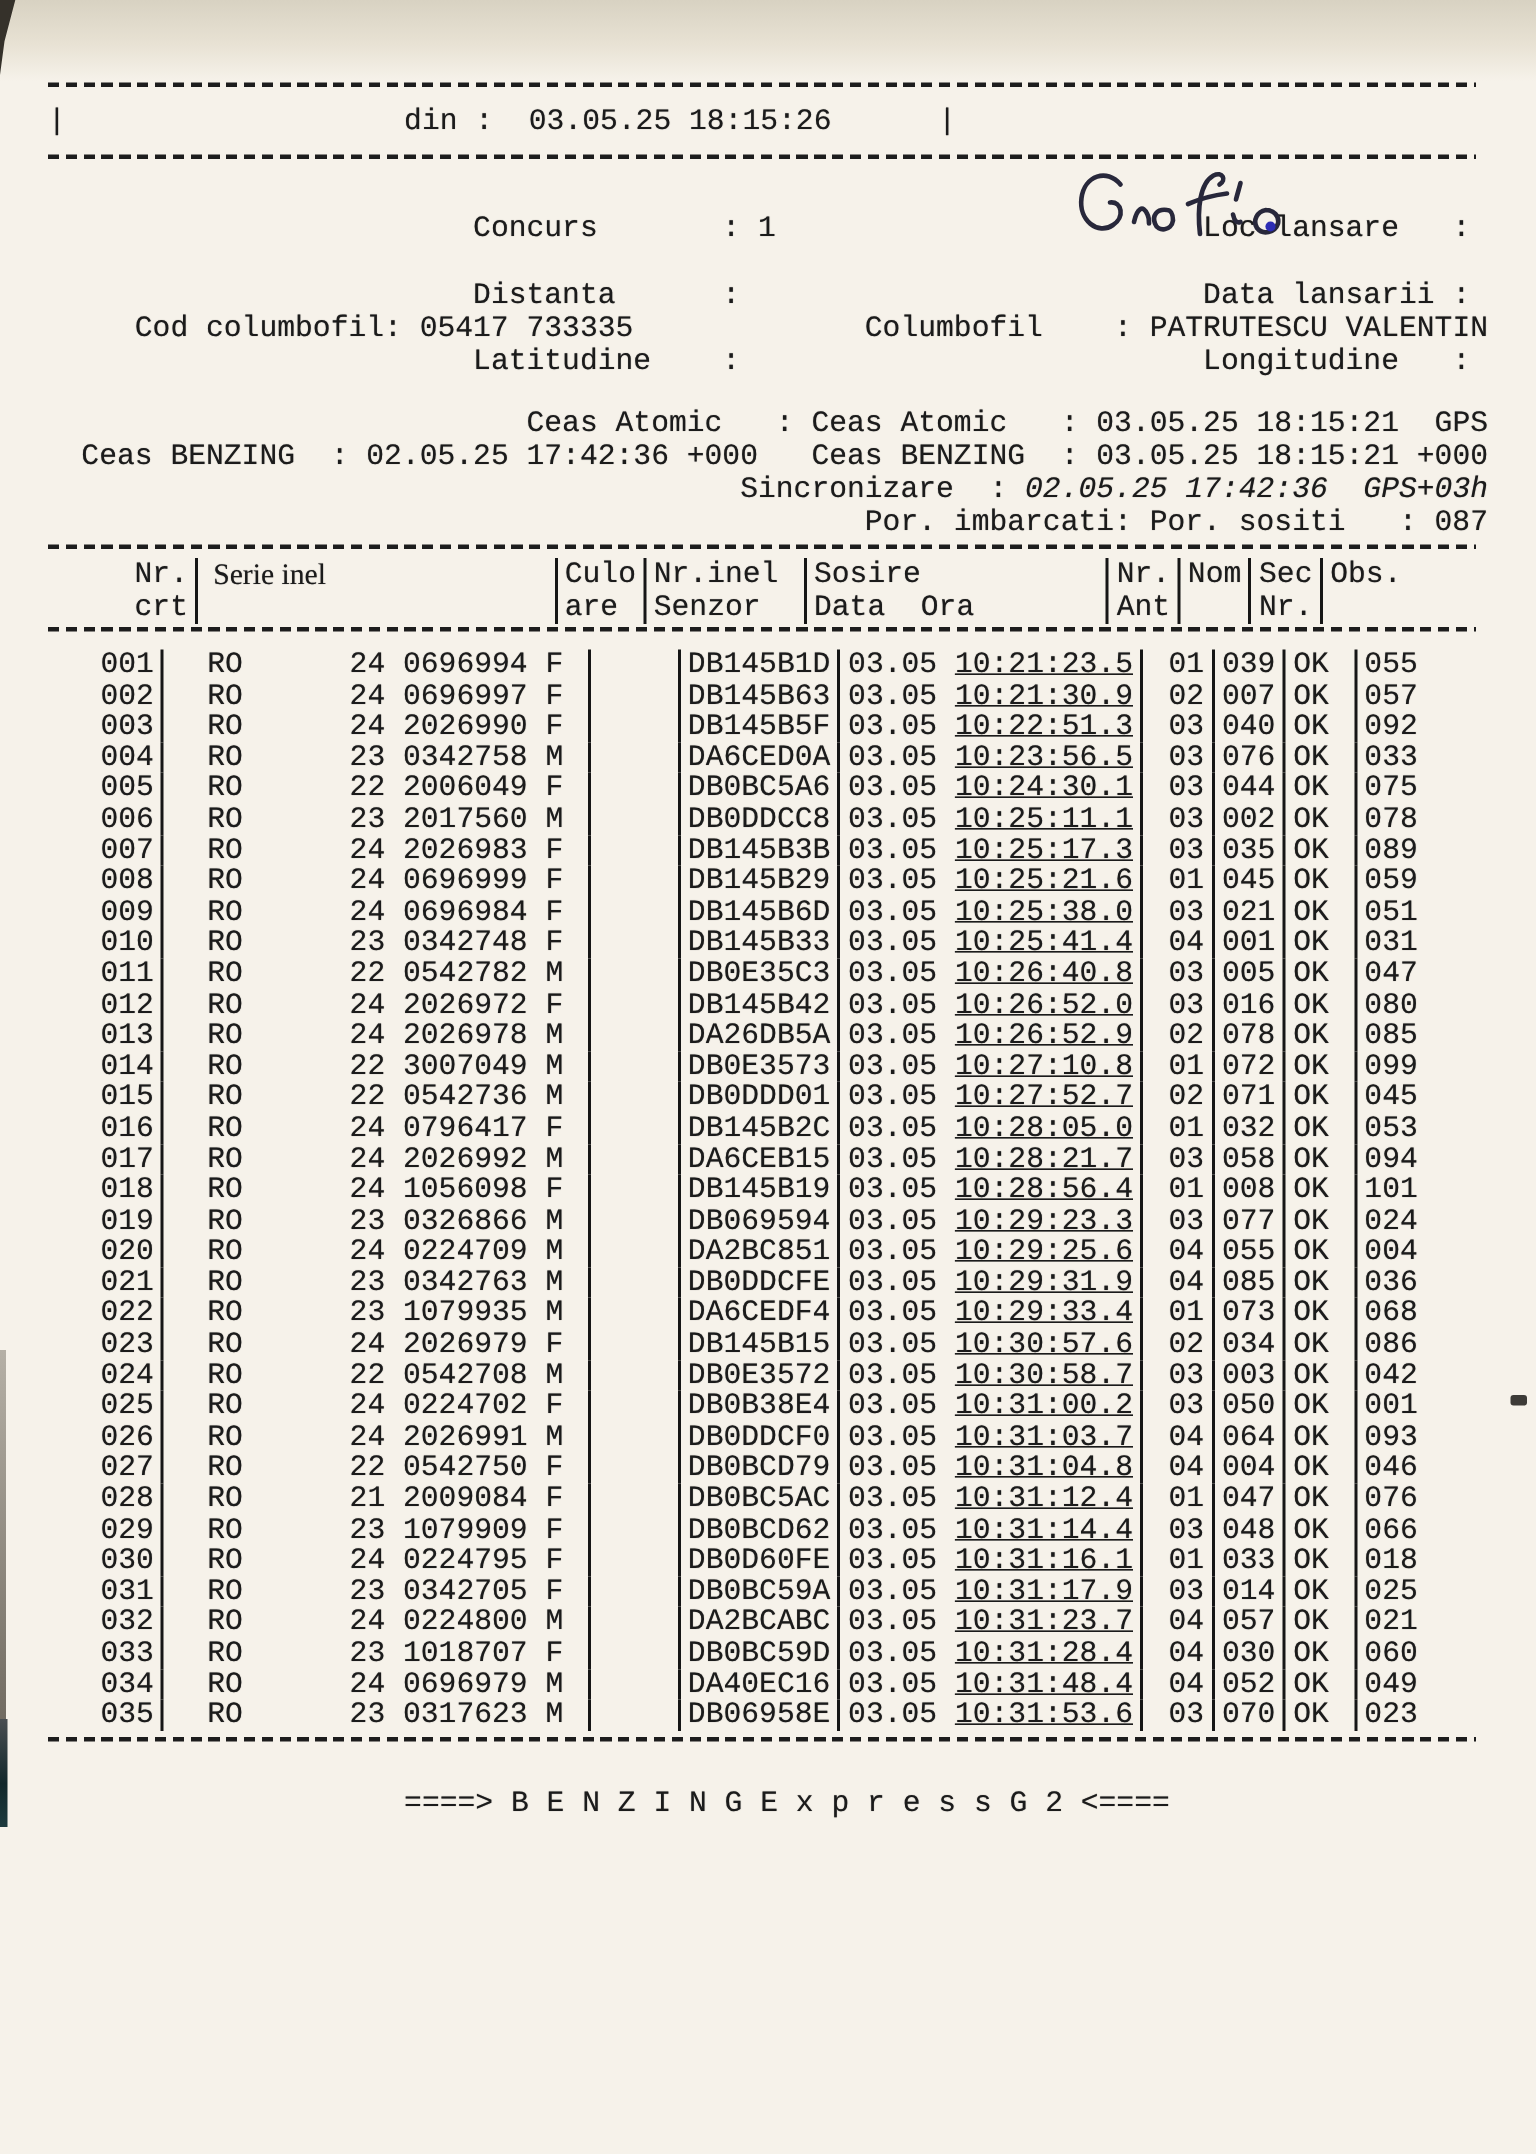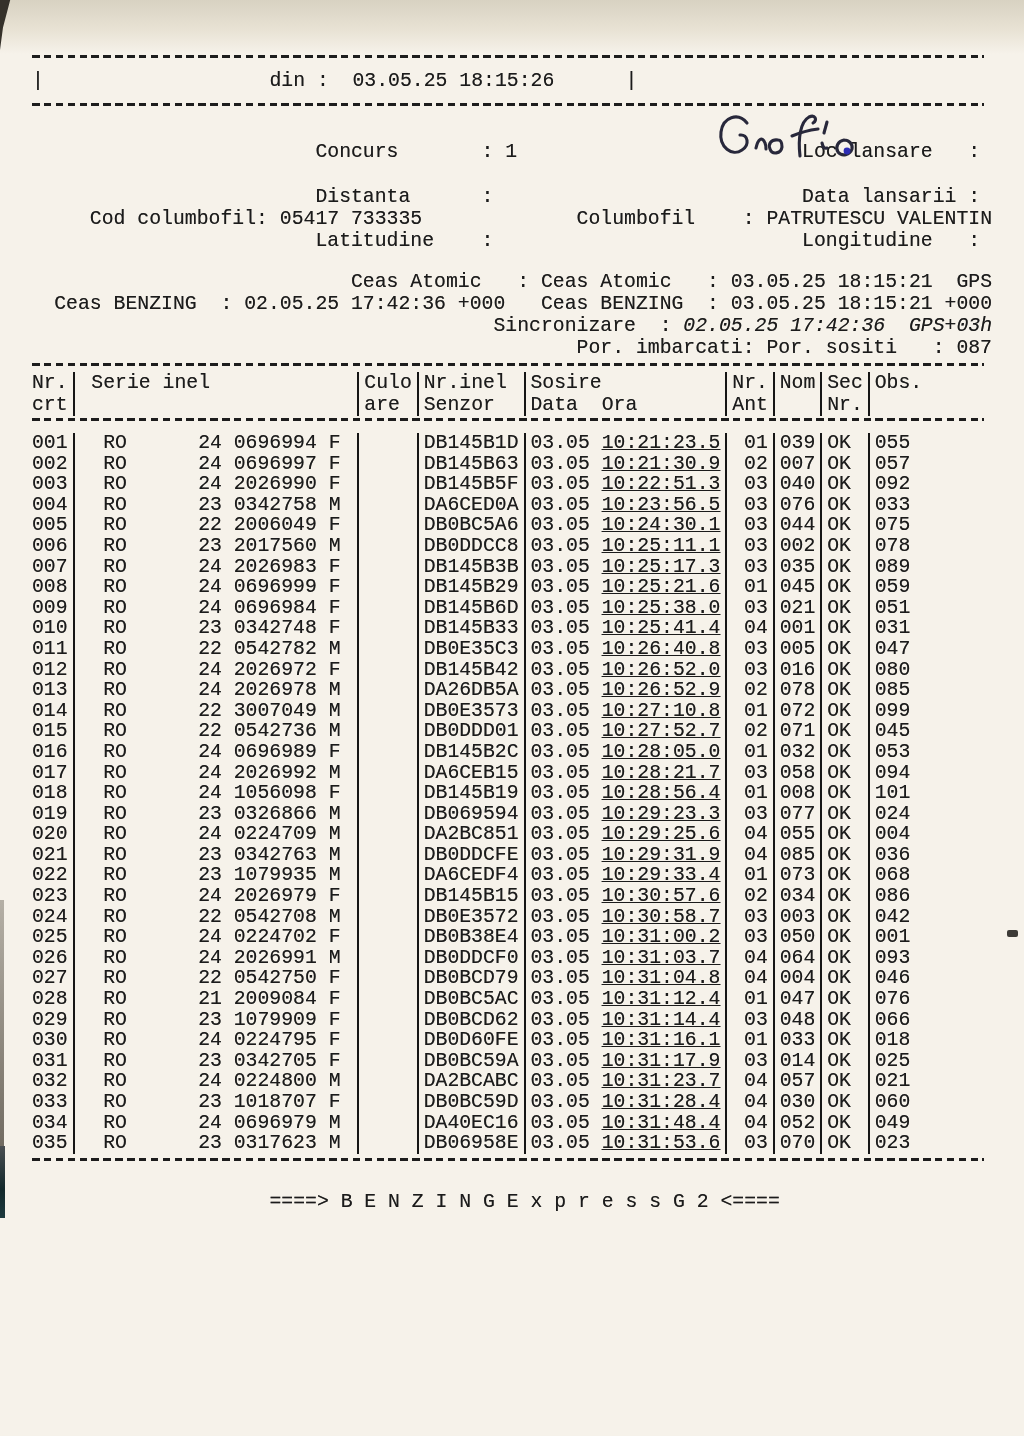--- a/index.html
+++ b/index.html
@@ -34,30 +34,30 @@
   
   .info{margin-top:35px;}
   .iline{display:flex;height:22px;line-height:22px;justify-content:flex-end;}
   .gap1{margin-top:23px;}
   .gap2{margin-top:19px;}
   .lbl{width:14ch;}
   .colon{width:2ch;}
   .lval{width:25ch;}
   .lval.auto{width:auto;font-style:italic;}
   
-  .trow{display:flex;height:20.6px;line-height:20.6px;align-items:stretch;}
+  .trow{display:flex;height:20.6px;line-height:20.6px;align-items:stretch;justify-content:center;}
   .thead{margin-top:6px;}
   .thead .trow{height:22px;line-height:22px;}
   .tbody{margin-top:12px;}
   .vbar{width:1ch;flex:none;
     background-image:linear-gradient(#161616,#161616);
     background-size:2px 100%;background-position:center top;background-repeat:no-repeat;}
   .cell{flex:none;display:block;}
   .c-crt{width:3ch;}
-  .c-serie{width:23ch;}
+  .c-serie{width:23ch;font-family:Liberation Serif, serif;}
   .c-country{width:4ch;text-align:right;}
   .c-year{width:8ch;text-align:right;}
   .c-ring{width:8ch;text-align:right;}
   .c-sex{width:3ch;text-align:center;}
   .c-culo{width:4ch;}
   .c-senzor{width:8ch;}
   .c-sosire{width:16ch;}
   .c-date{width:6ch;}
   .c-time{width:10ch;text-decoration:underline;}
   .c-ant{width:3ch;text-align:right;}
@@ -543,21 +543,21 @@
           <span class="vbar"></span>
           <span class="cell c-sec">OK</span>
           <span class="vbar"></span>
           <span class="cell c-obs">045</span>
         </div>
         <div class="trow">
           <span class="cell c-crt">016</span>
           <span class="vbar"></span>
           <span class="cell c-country">RO</span>
           <span class="cell c-year">24</span>
-          <span class="cell c-ring">0696989</span>
+          <span class="cell c-ring">0796417</span>
           <span class="cell c-sex">F</span>
           <span class="vbar"></span>
           <span class="cell c-culo"></span>
           <span class="vbar"></span>
           <span class="cell c-senzor">DB145B2C</span>
           <span class="vbar"></span>
           <span class="cell c-date">03.05</span>
           <span class="cell c-time">10:28:05.0</span>
           <span class="vbar"></span>
           <span class="cell c-ant">01</span>

